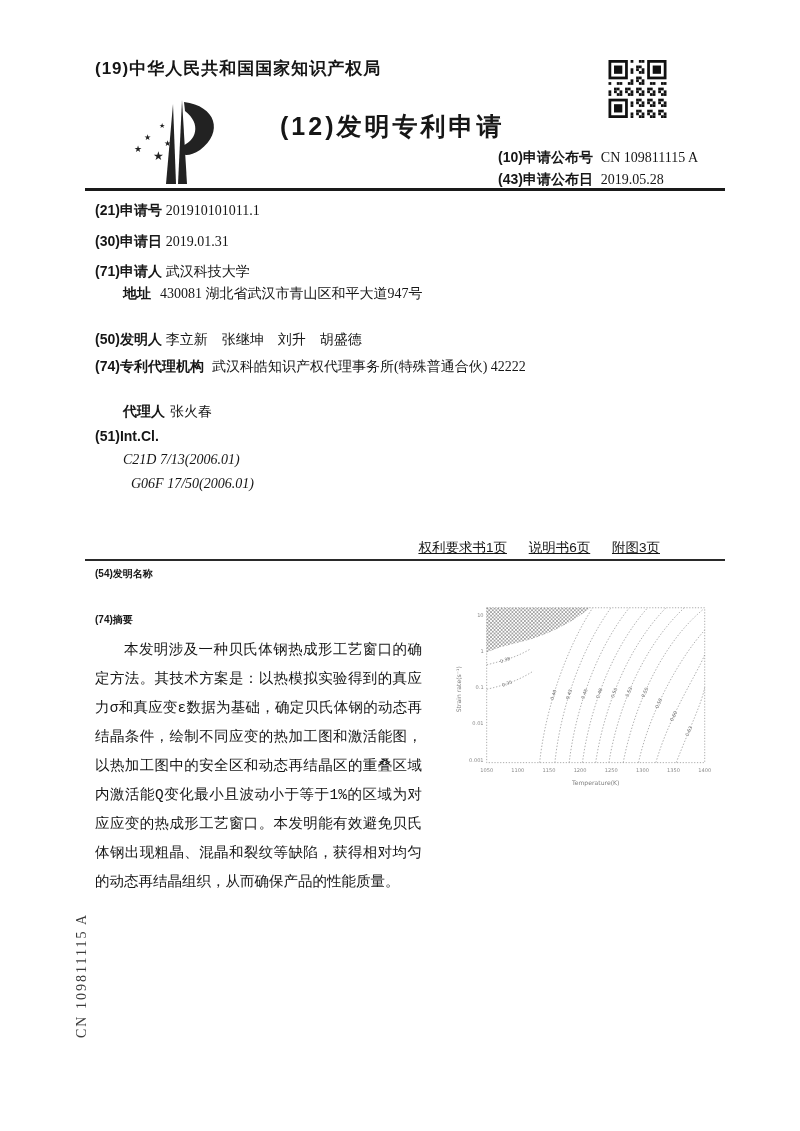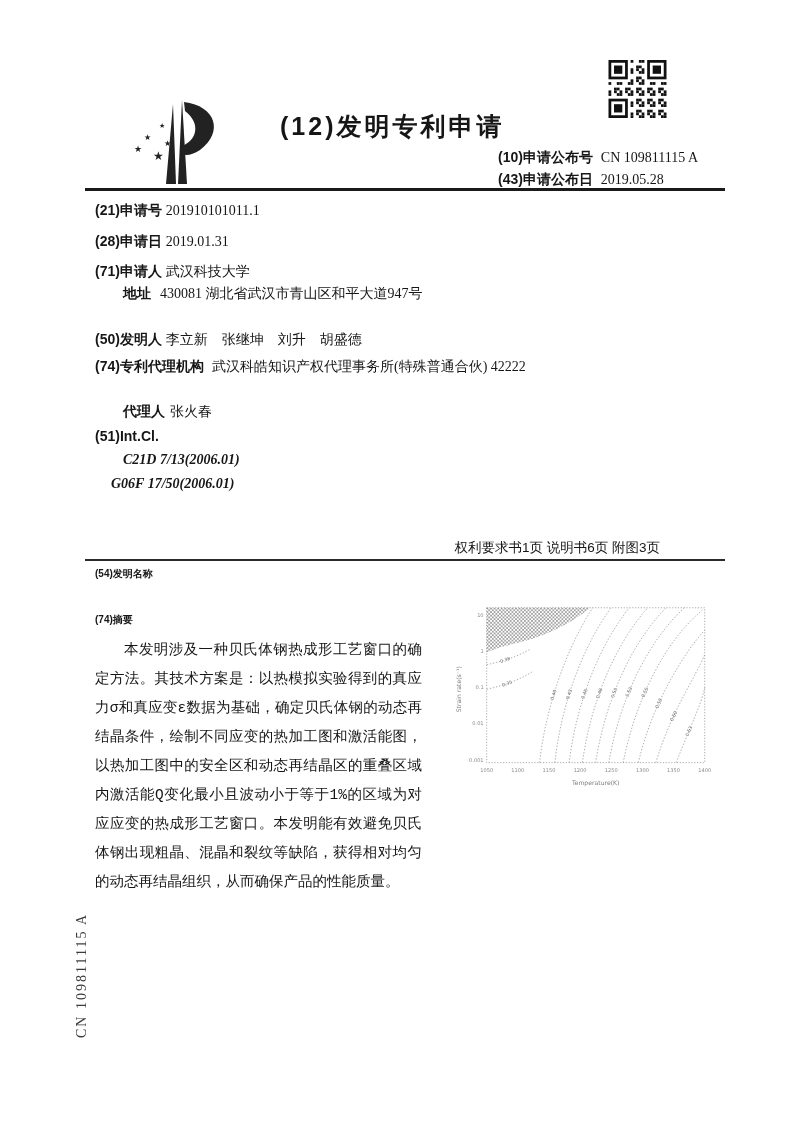--- a/index.html
+++ b/index.html
@@ -16,23 +16,23 @@
   .biblio{left:95px;top:198px;width:335px;font-size:14px;line-height:20px;}
   .biblio .row{position:absolute;left:0;width:335px;}
   .biblio .lbl{font-weight:bold;}
   .biblio .val{font-family:"Liberation Serif","DejaVu Serif",serif;}
   .row-addr{padding-left:65px;}
   .row-addr .lbl{position:absolute;left:28px;}
   .row-agency{padding-left:117px;}
   .row-agency .lbl{position:absolute;left:0;}
   .row-agent{padding-left:75px;}
   .row-agent .lbl{position:absolute;left:28px;}
-  .intcl-item{font-family:"Liberation Serif","DejaVu Serif",serif;font-style:italic;font-weight:bold;}
+  .intcl-item{font-family:"Liberation Serif","DejaVu Serif",serif;font-style:italic;font-weight:normal;}
   .pages-line{top:539px;left:300px;width:360px;text-align:right;font-size:13.5px;white-space:nowrap;}
-  .pages-line span{}
+  .pages-line span{margin-left:18px;text-decoration:underline;}
   .sec-label{left:95px;font-size:10px;font-weight:bold;}
   .invention-title{left:127px;top:591px;font-size:14.5px;font-family:"Liberation Serif","DejaVu Serif",serif;}
   .abstract{left:95px;top:636px;width:327px;font-size:14.5px;line-height:29px;
             text-align:justify;text-indent:2em;font-family:Liberation Mono, monospace;}
   .figure-wrap{left:450px;top:598px;width:270px;height:207px;}
   #fig-svg{width:100%;height:100%;}
   .plotbox{fill:none;stroke:#9a9a9a;stroke-width:0.8;stroke-dasharray:1.2,1.6;}
   .contour{fill:none;stroke:#8f8f8f;stroke-width:0.7;stroke-dasharray:1.4,1.7;}
   .figtick{font-size:5px;fill:#8a8a8a;font-family:"DejaVu Sans",sans-serif;}
   .clbl{font-size:4.6px;fill:#6f6f6f;font-family:"DejaVu Sans",sans-serif;}
@@ -43,20 +43,21 @@
              width:170px;font-size:14px;letter-spacing:2px;color:#3c3c3c;
              font-family:"Liberation Serif","DejaVu Serif",serif;white-space:nowrap;}
 </style>
 </head>
 <body>
 
 <div class="page">
 
   <div class="abs side-code">CN 109811115 A</div>
 
+  <div class="abs office-line">(19)中华人民共和国国家知识产权局</div>
 
   <svg class="abs qr" id="qr-svg" viewBox="0 0 21 21" aria-hidden="true">
       <rect x="0" y="8" width="1" height="1" fill="#111"></rect>
       <rect x="0" y="11" width="1" height="1" fill="#111"></rect>
       <rect x="0" y="12" width="1" height="1" fill="#111"></rect>
       <rect x="2" y="10" width="1" height="1" fill="#111"></rect>
       <rect x="2" y="11" width="1" height="1" fill="#111"></rect>
       <rect x="3" y="8" width="1" height="1" fill="#111"></rect>
       <rect x="3" y="10" width="1" height="1" fill="#111"></rect>
       <rect x="3" y="12" width="1" height="1" fill="#111"></rect>
@@ -185,21 +186,21 @@
   </div>
 
   <div class="abs rule-thick"></div>
 
   <div class="abs biblio">
     <div class="row" style="top:2px;">
       <span class="lbl">(21)申请号</span>
       <span class="val">201910101011.1</span>
     </div>
     <div class="row" style="top:33px;">
-      <span class="lbl">(28)申请日</span>
+      <span class="lbl">(30)申请日</span>
       <span class="val">2019.01.31</span>
     </div>
     <div class="row" style="top:63px;">
       <span class="lbl">(71)申请人</span>
       <span class="val">武汉科技大学</span>
     </div>
     <div class="row row-addr" style="top:85px;">
       <span class="lbl">地址</span>
       <span class="val">430081 湖北省武汉市青山区和平大道947号</span>
     </div>
@@ -212,21 +213,21 @@
       <span class="val">武汉科皓知识产权代理事务所(特殊普通合伙) 42222</span>
     </div>
     <div class="row row-agent" style="top:203px;">
       <span class="lbl">代理人</span>
       <span class="val">张火春</span>
     </div>
     <div class="row" style="top:228px;">
       <span class="lbl">(51)Int.Cl.</span>
     </div>
     <div class="row intcl-item" style="top:252px;left:28px;">C21D 7/13(2006.01)</div>
-    <div class="row intcl-item" style="top:276px;left:16px;">G06F 17/50(2006.01)</div>
+    <div class="row intcl-item" style="top:276px;left:36px;">G06F 17/50(2006.01)</div>
   </div>
 
   <div class="abs pages-line">
     <span>权利要求书1页</span>
     <span>说明书6页</span>
     <span>附图3页</span>
   </div>
 
   <div class="abs rule-thin"></div>
 

